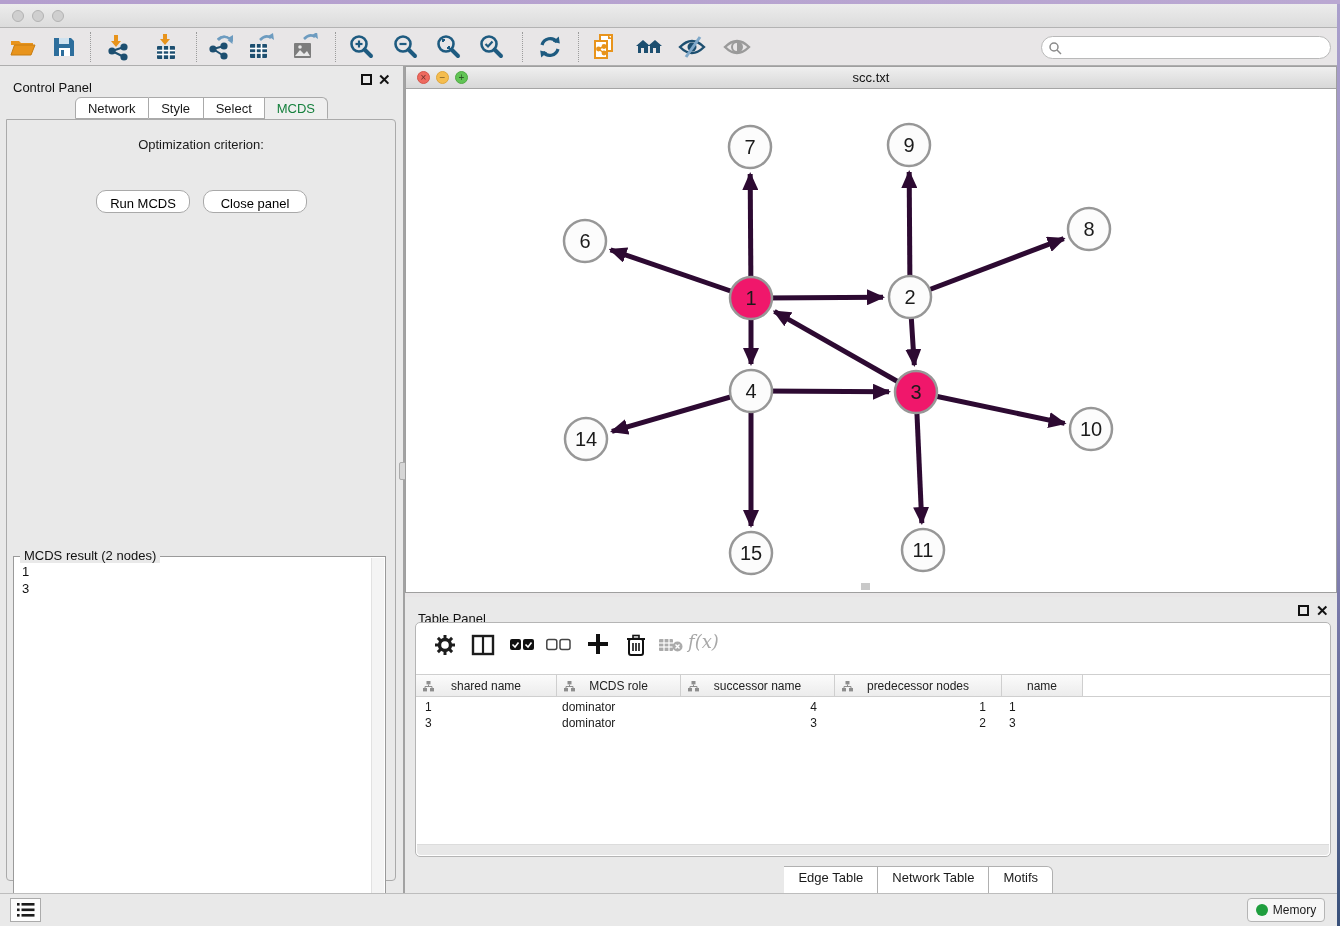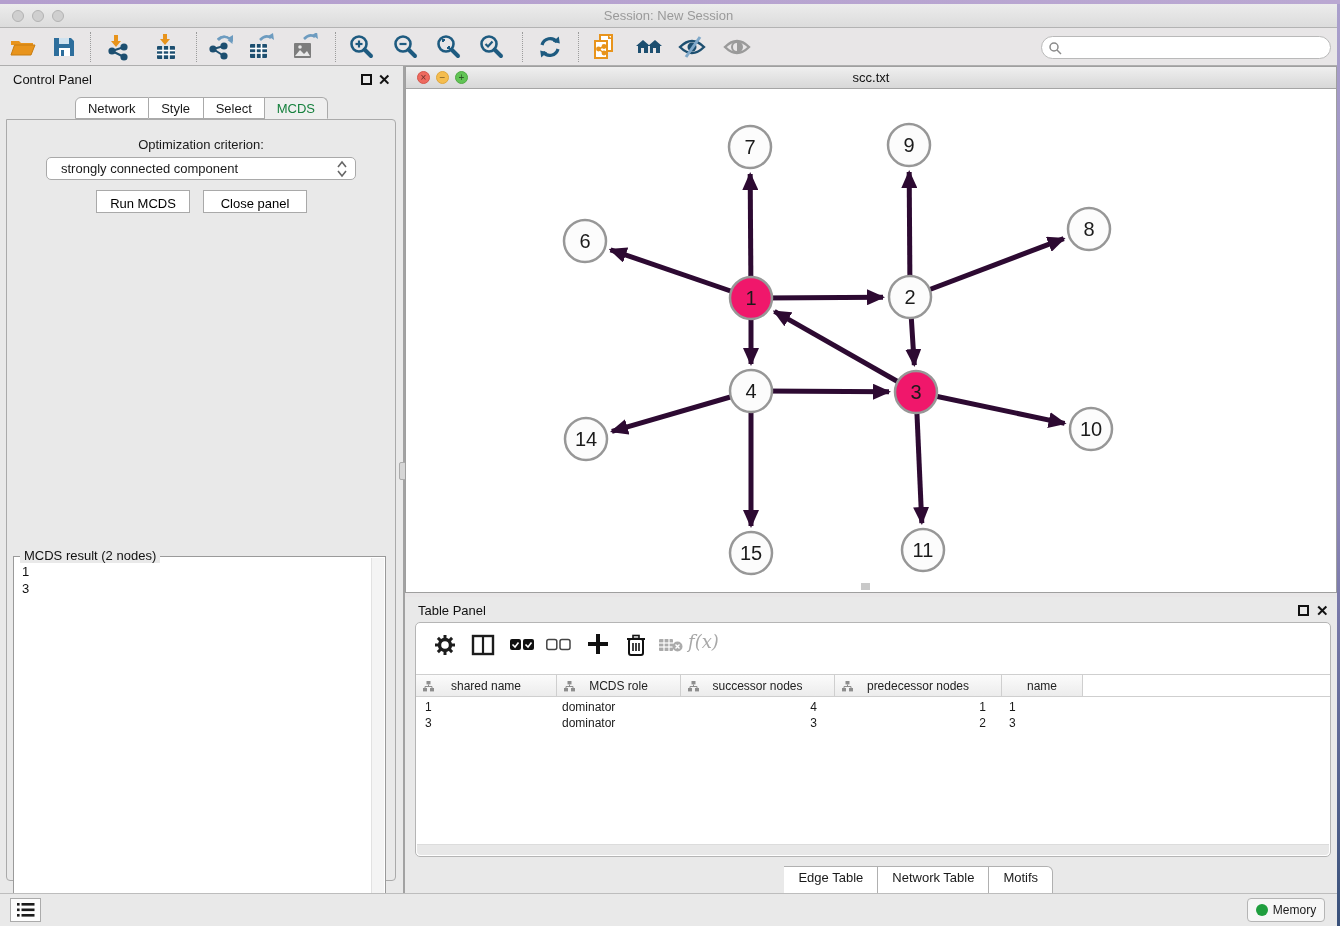--- a/index.html
+++ b/index.html
@@ -27,39 +27,39 @@
   .tb-icon { position:absolute; top:5px; width:28px; height:28px; cursor:pointer; }
   .tb-sep { position:absolute; top:4px; width:0; height:30px; border-left:1px dotted #9c9c9c; }
   .search-wrap { position:absolute; left:1041px; top:8px; width:290px; height:23px;
                  background:#fff; border:1px solid #b9b9b9; border-radius:12px; }
   .search-wrap svg { position:absolute; left:6px; top:4px; }
 
   
   .control-panel { position:absolute; left:0; top:66px; width:403px; height:827px;
                    background:#e9e9e9; }
   .panel-hdr { position:relative; height:28px; }
-  .panel-hdr .ph-title { position:absolute; left:13px; top:6px; font-size:13px; color:#111; }
+  .panel-hdr .ph-title { position:absolute; left:13px; top:14px; font-size:13px; color:#111; }
   .ph-float { position:absolute; width:11px; height:11px; border:2px solid #111; top:8px; cursor:pointer; }
   .ph-close { position:absolute; top:5px; font-size:15px; font-weight:bold; color:#111; cursor:pointer; }
   .cp-tabs { position:absolute; left:0; right:0; top:31px; height:22px; text-align:center; }
   .cp-tabs-inner { display:inline-flex; }
   .cp-tab { min-width:55px; padding:3px 12px 2px; background:#fff; border:1px solid #aaa;
             border-left:none; font-size:13px; cursor:pointer; }
   .cp-tab:first-child { border-left:1px solid #aaa; border-radius:6px 0 0 0; }
   .cp-tab.last { border-radius:0 6px 0 0; }
   .cp-tab.selected { background:#efefef; color:#15803d; border-bottom-color:#efefef; }
   .cp-content { position:absolute; left:6px; right:7px; top:53px; bottom:12px;
                 background:#e9e9e9; border:1px solid #aaa; border-radius:0 4px 4px 4px; }
   .opt-label { position:absolute; left:0; right:0; top:17px; text-align:center; font-size:13px; }
   .criterion { position:absolute; left:39px; top:37px; width:310px; height:23px; background:#fff;
                border:1px solid #a9a9a9; border-radius:5px; padding:3px 26px 0 14px; cursor:pointer; }
   .criterion .updown { position:absolute; right:8px; top:2px; color:#666; }
   .updown svg { display:block; }
   .btn { position:absolute; height:23px; background:#fff; border:1px solid #a9a9a9;
-         border-radius:0; font-size:13px; text-align:center; padding-top:3px; cursor:pointer; }
+         border-radius:10px; font-size:13px; text-align:center; padding-top:3px; cursor:pointer; }
   .mcds-result { position:absolute; left:6px; top:436px; width:373px; height:378px;
                  border:1px solid #9a9a9a; background:#fff; }
   .mcds-legend { position:absolute; left:6px; top:-9px; background:#e9e9e9; padding:0 4px;
                  font-size:13px; color:#111; white-space:nowrap; }
   .mcds-text { position:absolute; left:8px; top:6px; font-size:13px; line-height:17px;
                white-space:pre; color:#111; }
   .mcds-scroll { position:absolute; right:1px; top:1px; width:13px; bottom:1px;
                  background:#f4f4f4; border-left:1px solid #e2e2e2; }
 
   
@@ -119,21 +119,20 @@
 </head>
 <body>
 
 <div class="desktop-top"></div>
 <div class="desktop-right"></div>
 
 <div class="titlebar">
   <span class="tl" style="left:12px"></span>
   <span class="tl" style="left:32px"></span>
   <span class="tl" style="left:52px"></span>
-  <div class="title-text">Session: New Session</div>
 </div>
 
 <div class="toolbar">
 
   <span class="tb-icon" style="left:9px">
     <svg width="28" height="28" viewBox="0 0 28 28">
         <path d="M2 8 L10 8 L12 10 L24 10 L24 12 L2 12 Z" fill="#e8941c"></path>
         <path d="M2 22 L5.5 12 L26 12 L22 22 Z" fill="#e8941c" stroke="#c87c10" stroke-width="1"></path>
       </svg>
   </span>
@@ -322,29 +321,20 @@
   <div class="cp-tabs">
     <div class="cp-tabs-inner">
       <span class="cp-tab">Network</span>
       <span class="cp-tab">Style</span>
       <span class="cp-tab">Select</span>
       <span class="cp-tab last selected">MCDS</span>
     </div>
   </div>
   <div class="cp-content">
     <div class="opt-label">Optimization criterion:</div>
-    <div class="criterion">
-      <span>strongly connected component</span>
-      <span class="updown">
-        <svg width="10" height="18" viewBox="0 0 10 18">
-            <path d="M1 7 L5 2 L9 7" fill="none" stroke="#666" stroke-width="1.6"></path>
-            <path d="M1 11 L5 16 L9 11" fill="none" stroke="#666" stroke-width="1.6"></path>
-          </svg>
-      </span>
-    </div>
     <button class="btn" style="left:89px; top:70px; width:94px;">Run MCDS</button>
     <button class="btn" style="left:196px; top:70px; width:104px;">Close panel</button>
     <div class="mcds-result">
       <span class="mcds-legend">MCDS result (2 nodes)</span>
       <div class="mcds-text">1
 3</div>
       <div class="mcds-scroll"></div>
     </div>
   </div>
 </div>
@@ -536,21 +526,21 @@
       </div>
       <div class="th-cell" style="width:154px">
         <svg width="11" height="11" viewBox="0 0 11 11">
             <g fill="#8d8d8d">
               <rect x="3.5" y="0" width="4" height="3.4"></rect>
               <rect x="0" y="7" width="4" height="3.4"></rect>
               <rect x="7" y="7" width="4" height="3.4"></rect>
             </g>
             <path d="M5.5 3.5 v2 M2 7 v-1.5 h7 v1.5" stroke="#8d8d8d" fill="none"></path>
           </svg>
-        <span>successor nodes</span>
+        <span>successor name</span>
       </div>
       <div class="th-cell" style="width:167px">
         <svg width="11" height="11" viewBox="0 0 11 11">
             <g fill="#8d8d8d">
               <rect x="3.5" y="0" width="4" height="3.4"></rect>
               <rect x="0" y="7" width="4" height="3.4"></rect>
               <rect x="7" y="7" width="4" height="3.4"></rect>
             </g>
             <path d="M5.5 3.5 v2 M2 7 v-1.5 h7 v1.5" stroke="#8d8d8d" fill="none"></path>
           </svg>

